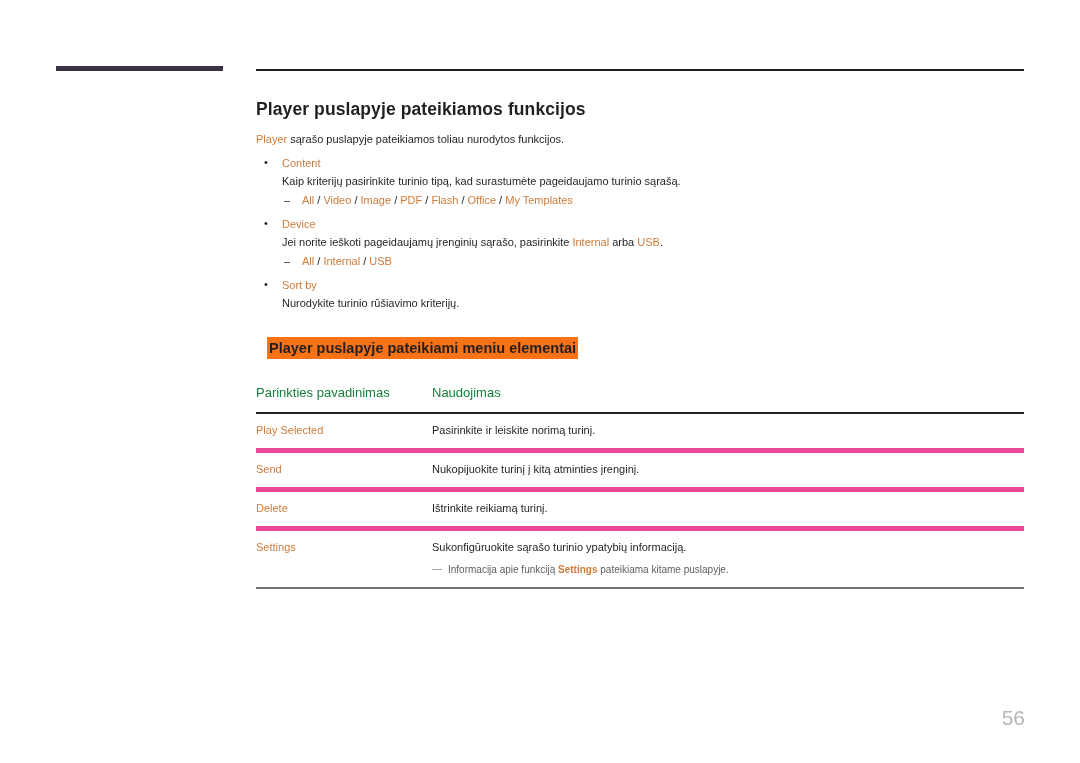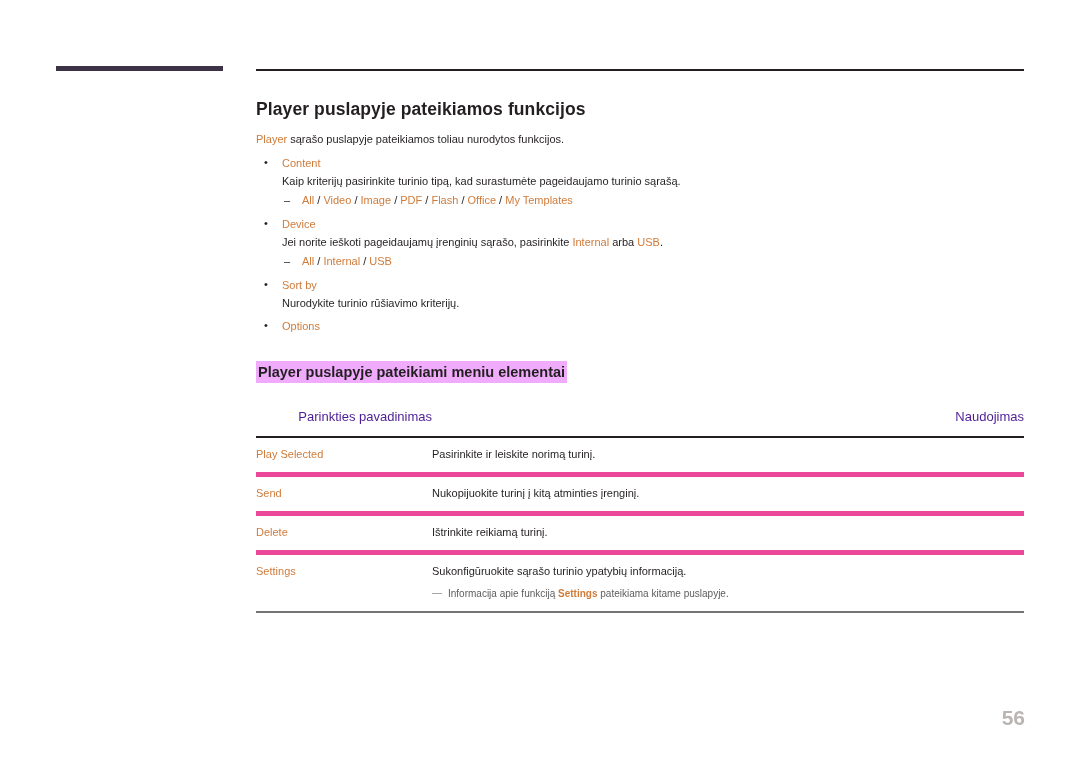--- a/index.html
+++ b/index.html
@@ -111,35 +111,35 @@
     color: #231f20;
   }
   .sub-list .sep {
     color: #231f20;
   }
   h2.highlight {
     display: inline-block;
     font-size: 14.5px;
     font-weight: bold;
     color: #231f20;
-    background: #f0abfc;
+    background: #f97316;
     padding: 3px 2px 3px 2px;
-    margin: 26px 0 0 0;
+    margin: 26px 0 0 11px;
   }
   table.spec {
     margin-top: 26px;
     width: 768px;
     border-collapse: collapse;
     font-size: 11px;
   }
   table.spec th {
-    text-align: right;
+    text-align: left;
     font-size: 13px;
     font-weight: normal;
-    color: #4c1d95;
+    color: #15803d;
     padding: 0 0 12px 0;
     border-bottom: 2px solid #231f20;
   }
   table.spec th.col1 { width: 176px; padding-left: 0; }
   table.spec td {
     vertical-align: top;
     padding: 9px 0 9px 0;
     border-bottom: 5px solid #ec4899;
     font-size: 11px;
     line-height: 1.45;
@@ -169,21 +169,21 @@
   .note .bold-accent {
     color: #cf7b3a;
     font-weight: bold;
   }
   .page-number {
     position: absolute;
     right: 55px;
     top: 706px;
     font-size: 21px;
     color: #b9b5b2;
-    font-weight: bold;
+    font-weight: normal;
   }
 </style>
 </head>
 <body>
 
 <div class="page">
 
   <div class="left-rule"></div>
   <div class="top-rule"></div>
 
@@ -211,23 +211,20 @@
         <ul class="sub-list">
           <li><span>All</span><span class="sep"> / </span><span>Internal</span><span class="sep"> / </span><span>USB</span></li>
         </ul>
       </li>
 
       <li>
         <span class="bullet-title">Sort by</span>
         <span class="bullet-desc">Nurodykite turinio rūšiavimo kriterijų.</span>
       </li>
 
-      <li>
-        <span class="bullet-title">Options</span>
-      </li>
 
     </ul>
 
     <h2 class="highlight">Player puslapyje pateikiami meniu elementai</h2>
 
     <table class="spec">
       <thead>
         <tr>
           <th class="col1">Parinkties pavadinimas</th>
           <th>Naudojimas</th>

